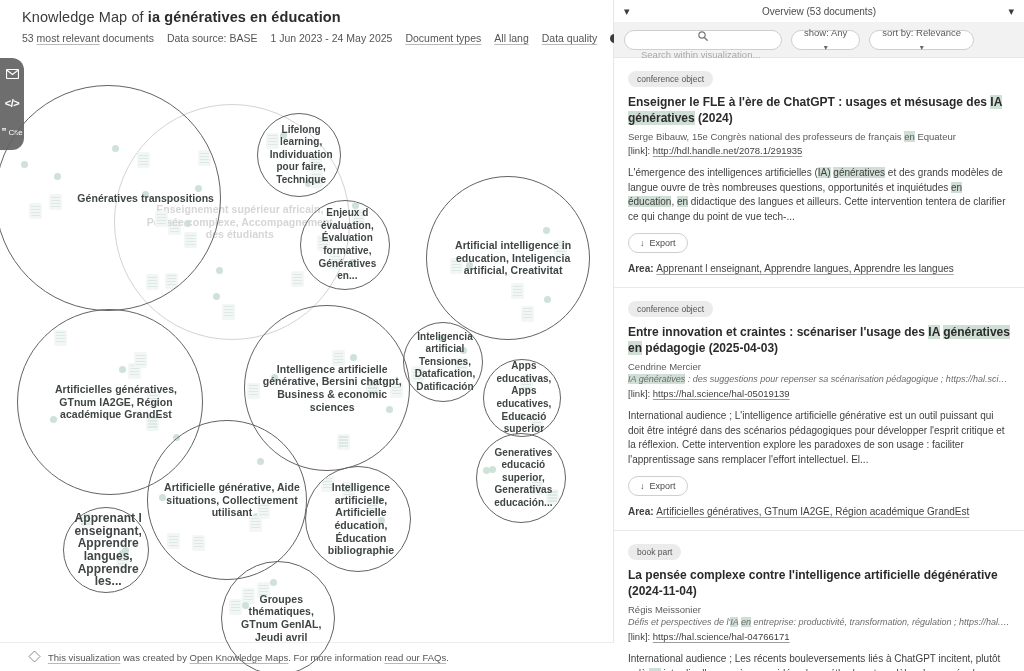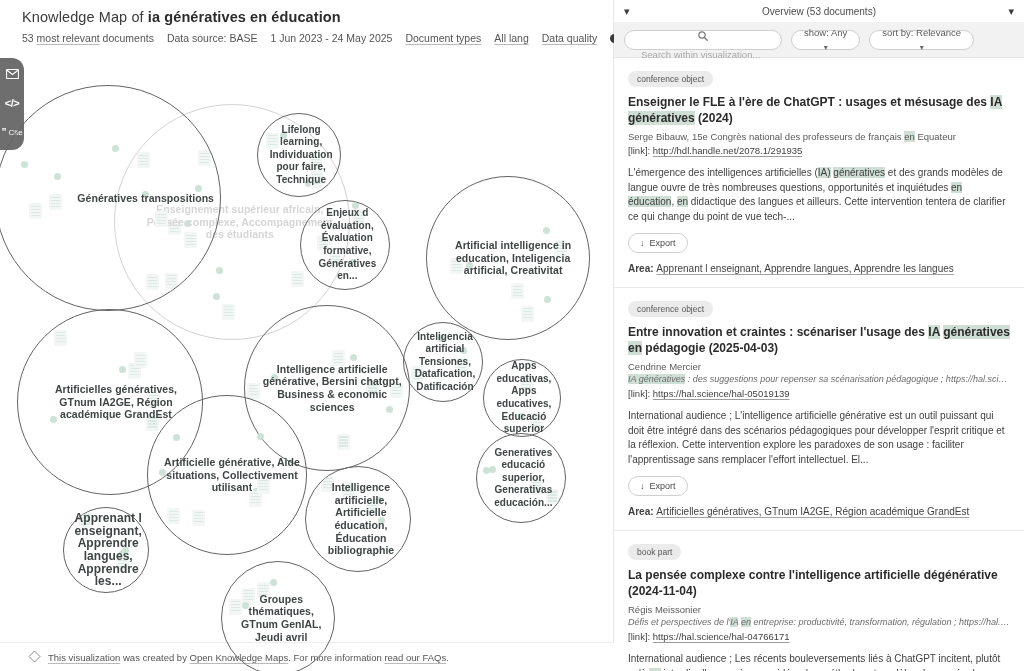--- a/index.html
+++ b/index.html
@@ -295,21 +295,21 @@
             <div class="paper" style="left: 110.25px; top: 52.6653px;"></div>
             <div class="paper" style="left: 128.559px; top: 82.3258px;"></div>
             <div class="dotmark" style="left: 31.9117px; top: 105.788px;"></div>
             <div class="paper" style="left: 36.1092px; top: 19.5356px;"></div>
             <div class="paper" style="left: 127.698px; top: 104.923px;"></div>
             <div class="dotmark" style="left: 154.609px; top: 124.222px;"></div>
             <div class="paper" style="left: 115.858px; top: 42.4266px;"></div>
           </div>
           <div class="blabel" style="max-width: 172.05px;">Artificielles génératives, GTnum IA2GE, Région académique GrandEst</div>
         </div>
-        <div class="bubble" style="left: 147px; top: 345px; width: 160px; height: 160px; z-index: 120;">
+        <div class="bubble" style="left: 147px; top: 370px; width: 160px; height: 160px; z-index: 120;">
           <div class="papers">
             <div class="dotmark" style="left: 108.601px; top: 37.2336px;"></div>
             <div class="paper" style="left: 19.0311px; top: 112.317px;"></div>
             <div class="paper" style="left: 43.604px; top: 113.656px;"></div>
             <div class="dotmark" style="left: 105.063px; top: 91.9317px;"></div>
             <div class="paper" style="left: 101.278px; top: 94.8103px;"></div>
             <div class="paper" style="left: 109.038px; top: 81.6951px;"></div>
             <div class="dotmark" style="left: 11.4171px; top: 72.5778px;"></div>
           </div>
           <div class="blabel" style="max-width: 148px;">Artificielle générative, Aide situations, Collectivement utilisant</div>

